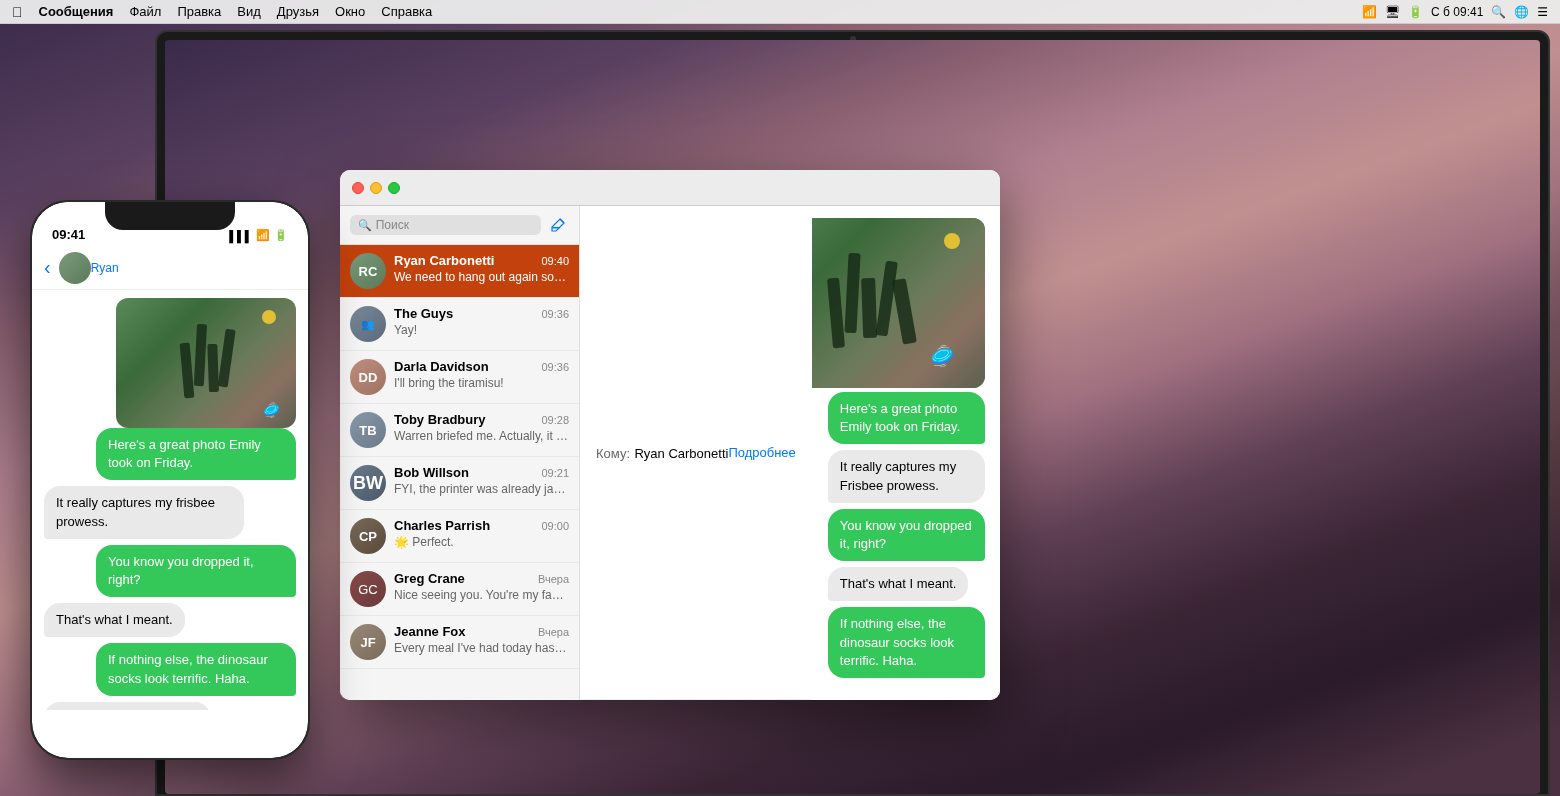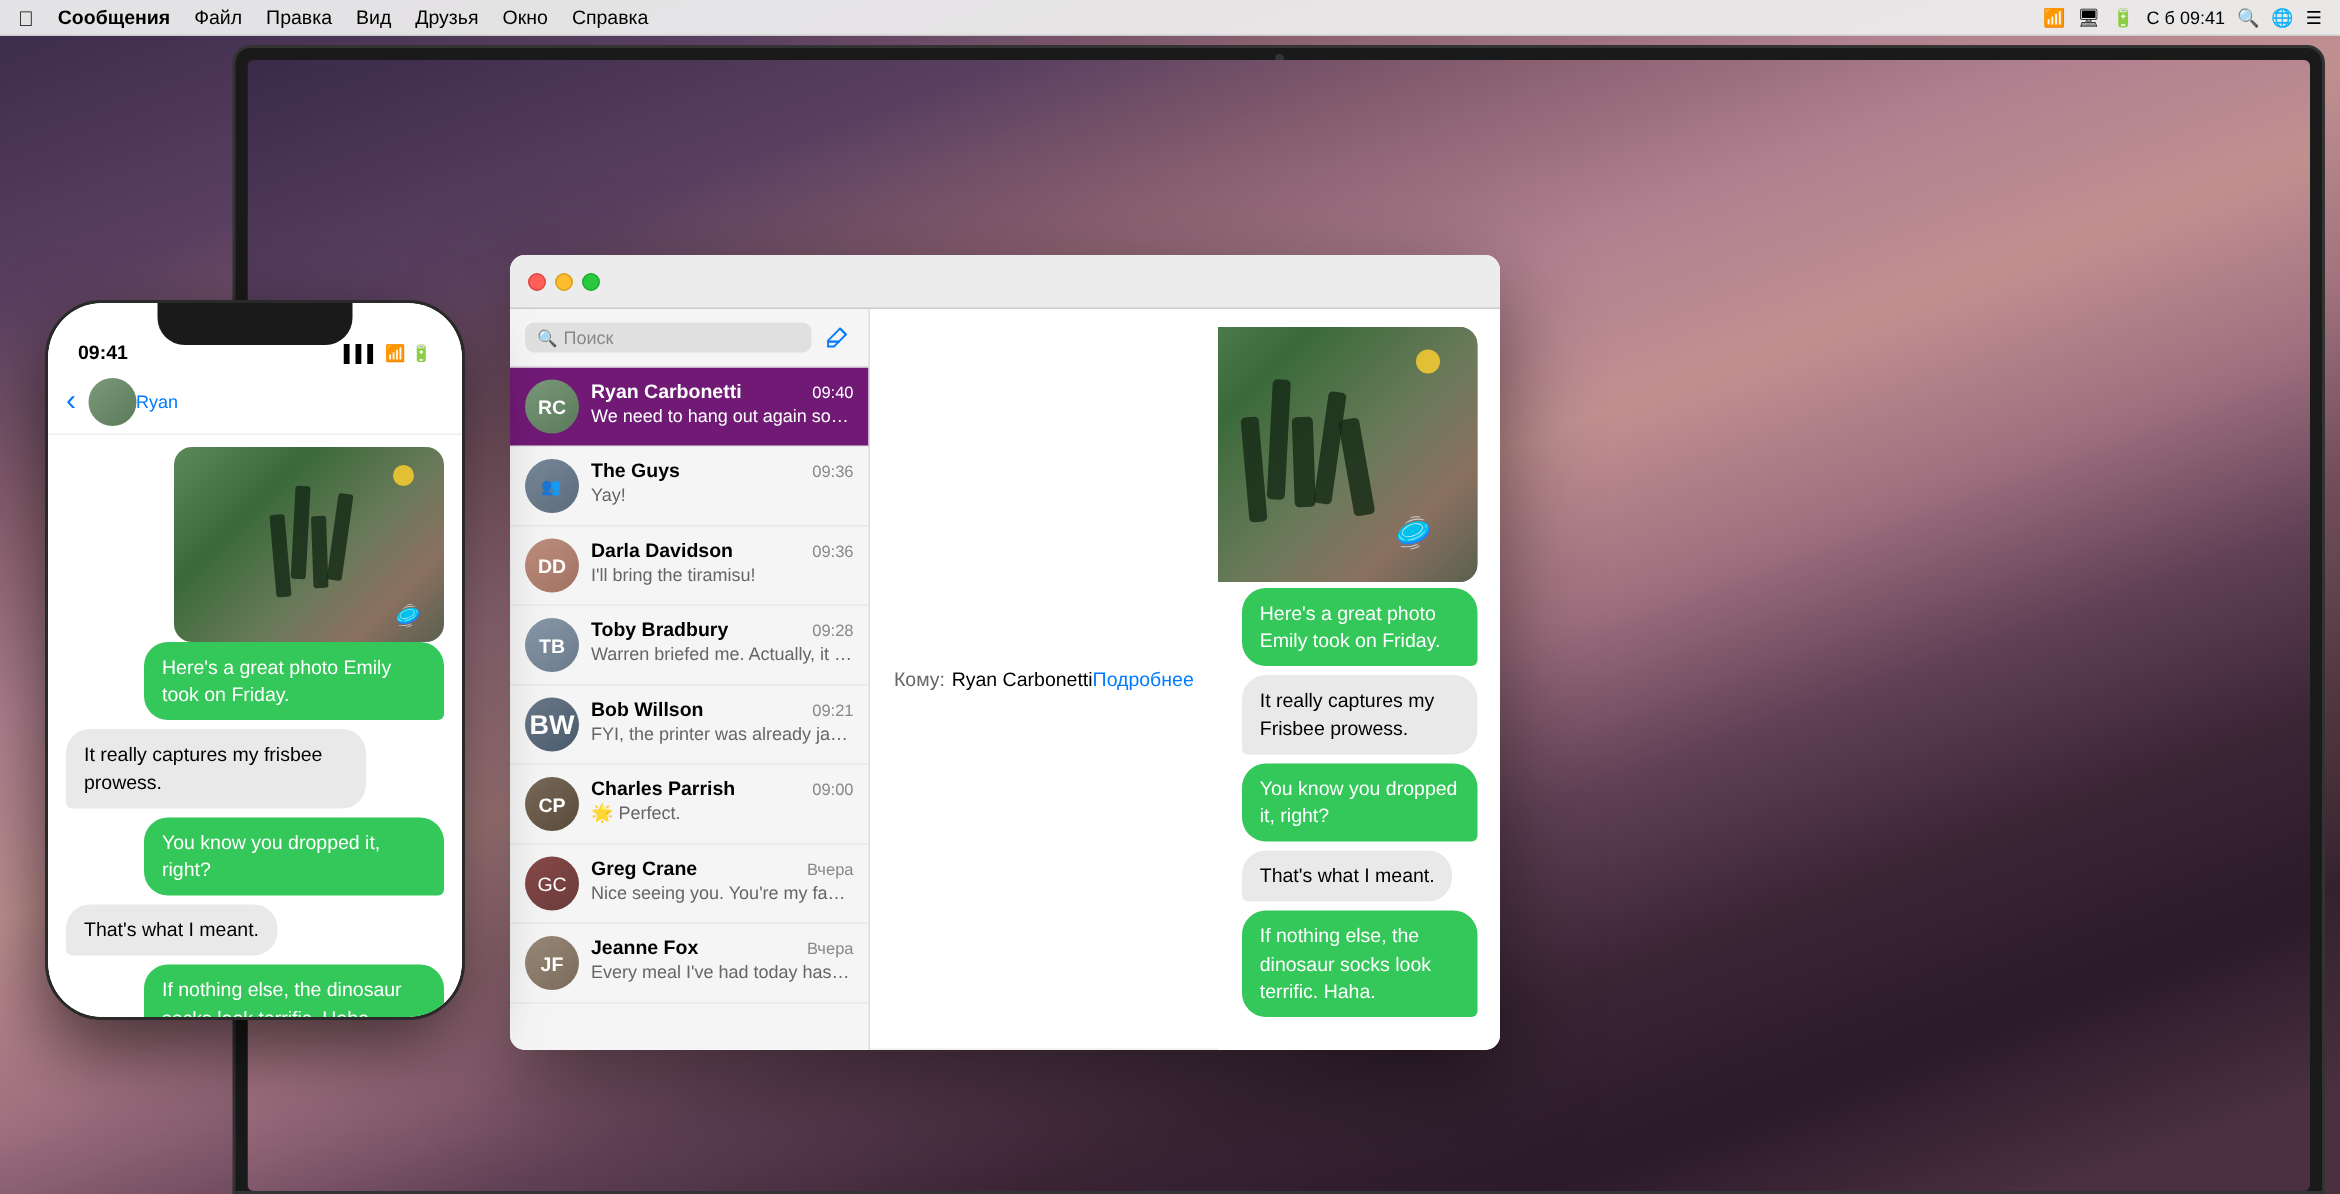--- a/index.html
+++ b/index.html
@@ -200,21 +200,21 @@
     }
     .conv-item {
       display: flex;
       align-items: flex-start;
       padding: 8px 10px;
       gap: 8px;
       cursor: pointer;
       border-bottom: 1px solid #e8e8e8;
     }
     .conv-item.active {
-      background: #701a75;
+      background: #c2410c;
     }
     .conv-item.active .conv-name,
     .conv-item.active .conv-preview,
     .conv-item.active .conv-time {
       color: #fff;
     }
     .conv-avatar {
       width: 36px;
       height: 36px;
       border-radius: 50%;
@@ -374,21 +374,21 @@
     .avatar-charles { background: linear-gradient(135deg, #7a6a5a, #5a4a3a); }
     .avatar-greg { background: linear-gradient(135deg, #8a4a4a, #6a3a3a); }
     .avatar-jeanne { background: linear-gradient(135deg, #9a8a7a, #7a6a5a); }
 
     
     .iphone-frame {
       position: absolute;
       top: 200px;
       left: 30px;
       width: 280px;
-      height: 480px;
+      height: 560px;
       background: #1a1a1a;
       border-radius: 38px;
       box-shadow: 0 20px 50px rgba(0,0,0,0.6), inset 0 0 0 2px #3a3a3a;
       z-index: 20;
       overflow: hidden;
       border: 2px solid #2a2a2a;
     }
     .iphone-screen {
       position: absolute;
       top: 0;

